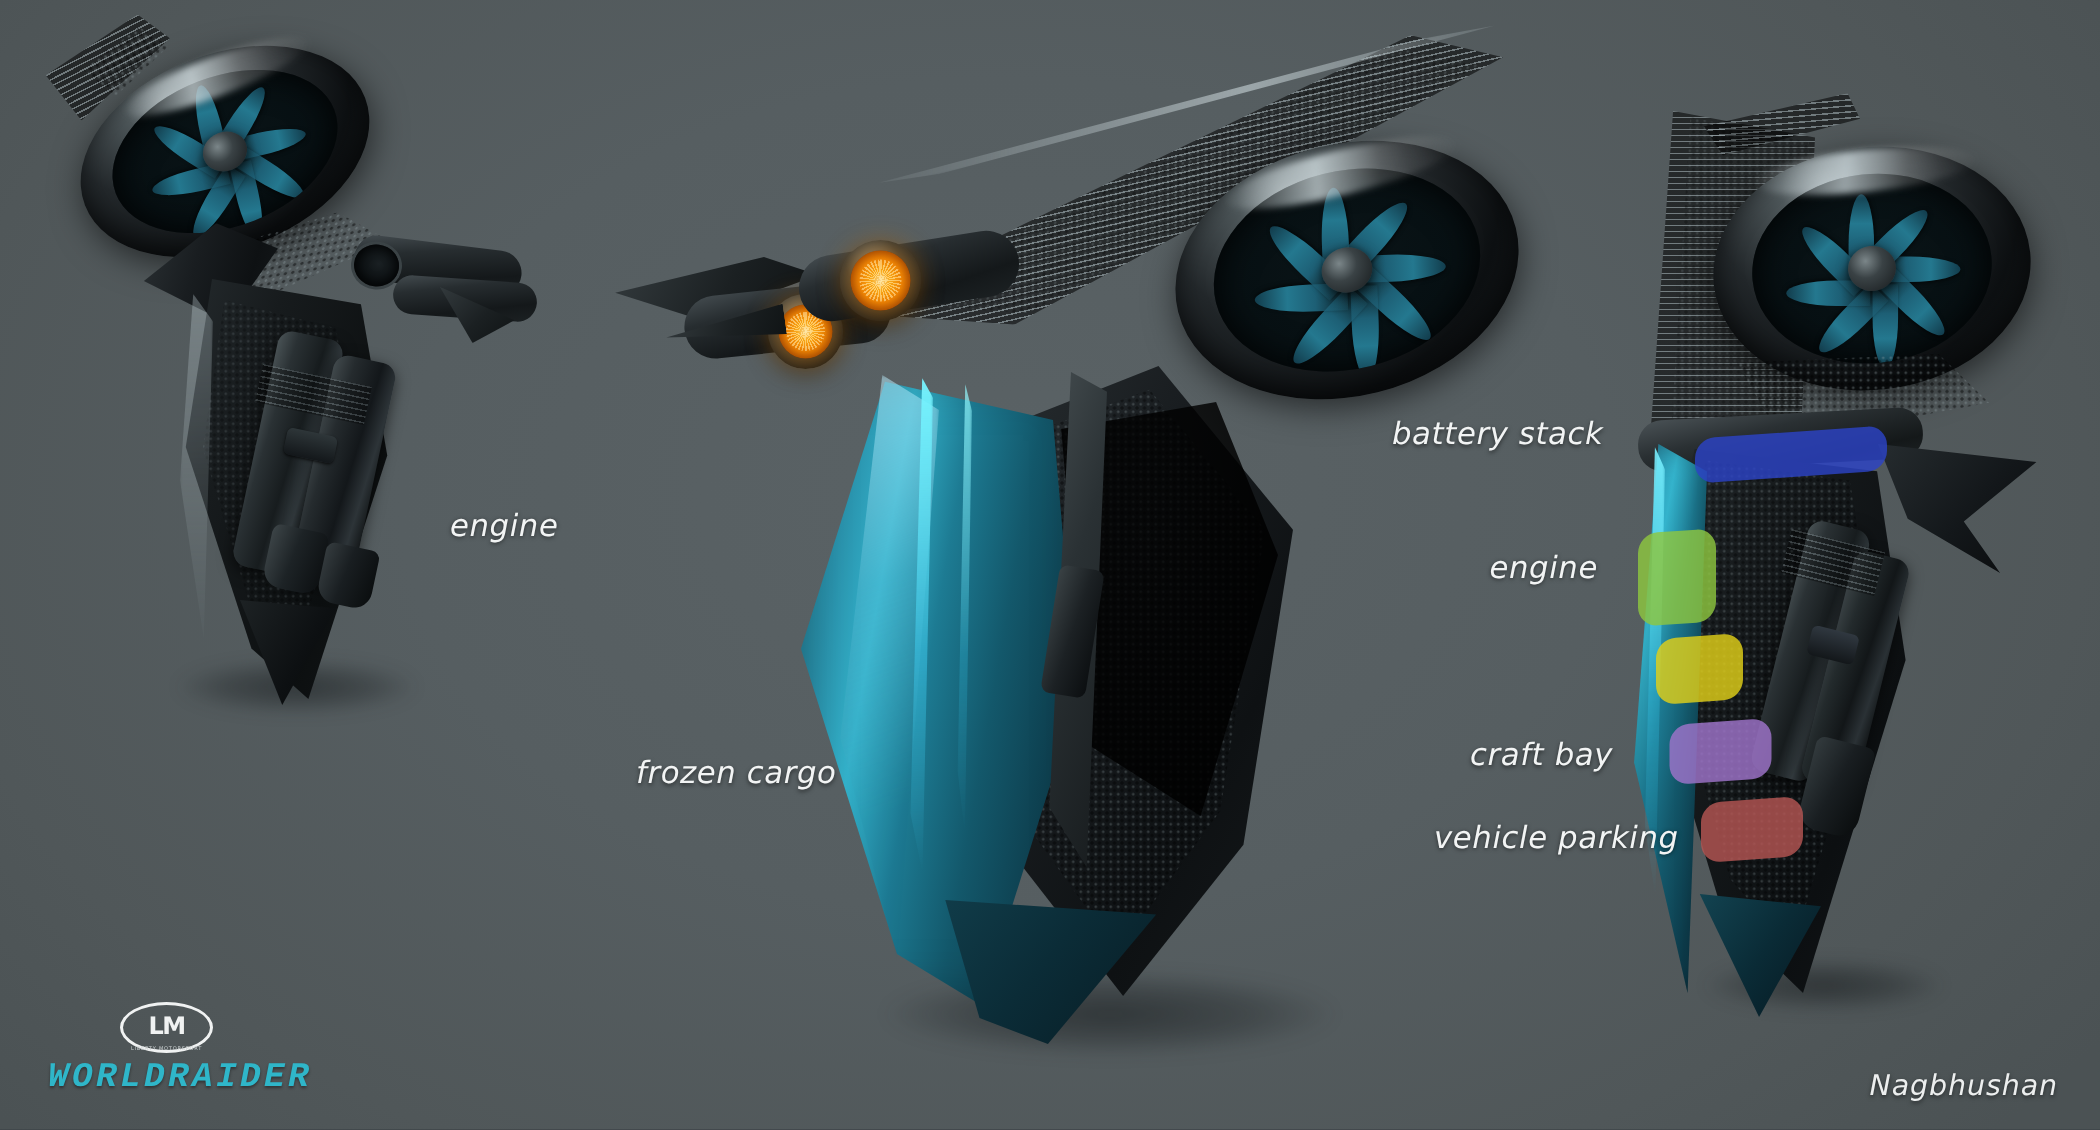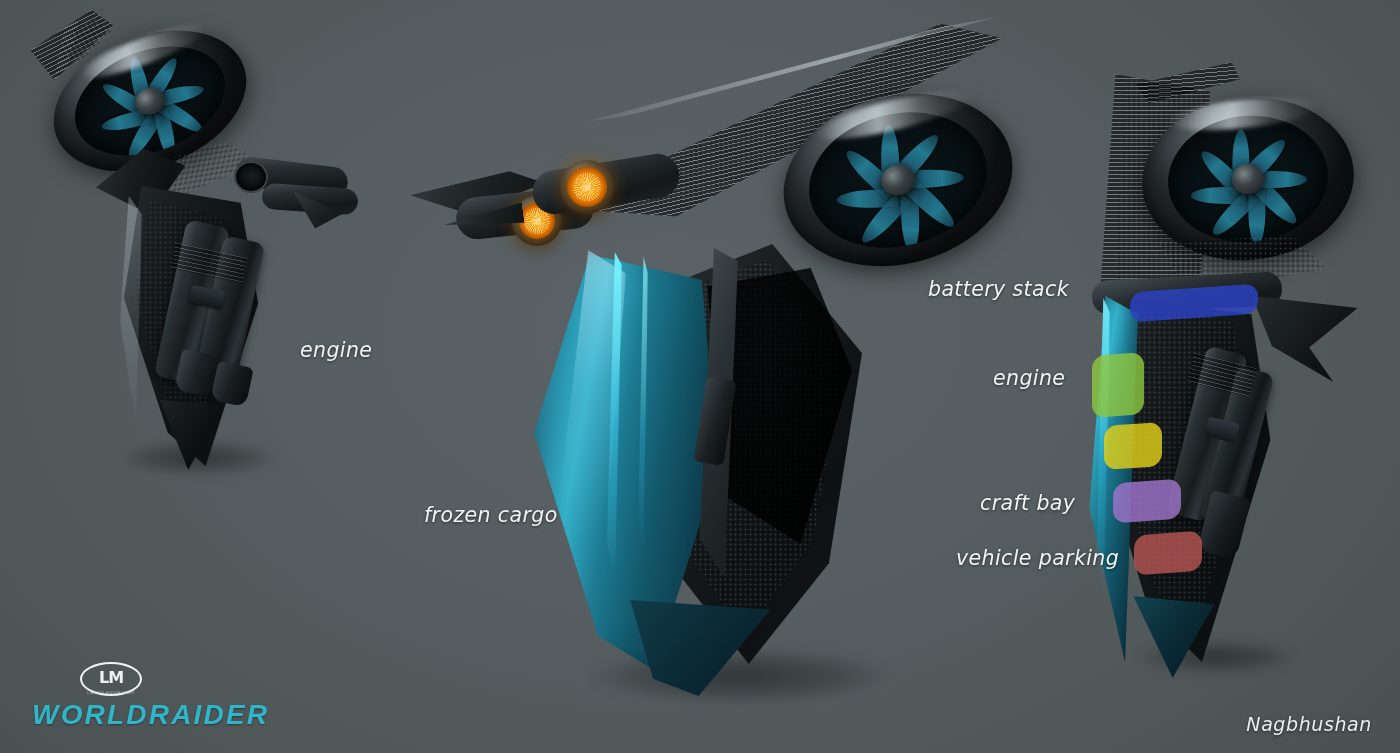--- a/index.html
+++ b/index.html
@@ -60,23 +60,23 @@
     padding-bottom:2px;
   }
   .logo-sub {
     position:absolute; left:0; right:0; top:29px;
     text-align:center;
     font-family:"DejaVu Sans", sans-serif;
     font-size:3.4px; letter-spacing:.5px;
     color:#c9cfd0; white-space:nowrap;
   }
   .logo-word {
-    font-family:Liberation Sans, sans-serif;
+    font-family:Liberation Mono, monospace;
     font-weight:700; font-style:italic;
-    font-size:28px; letter-spacing:2.2px;
+    font-size:23px; letter-spacing:2.2px;
     color:#2fb6c9;
     text-shadow:0 1px 2px rgba(0,0,0,.4);
     text-align:right;
   }
 
   
   .swatch {
     position:absolute; border-radius:13px;
     mix-blend-mode:normal; opacity:.82;
   }

